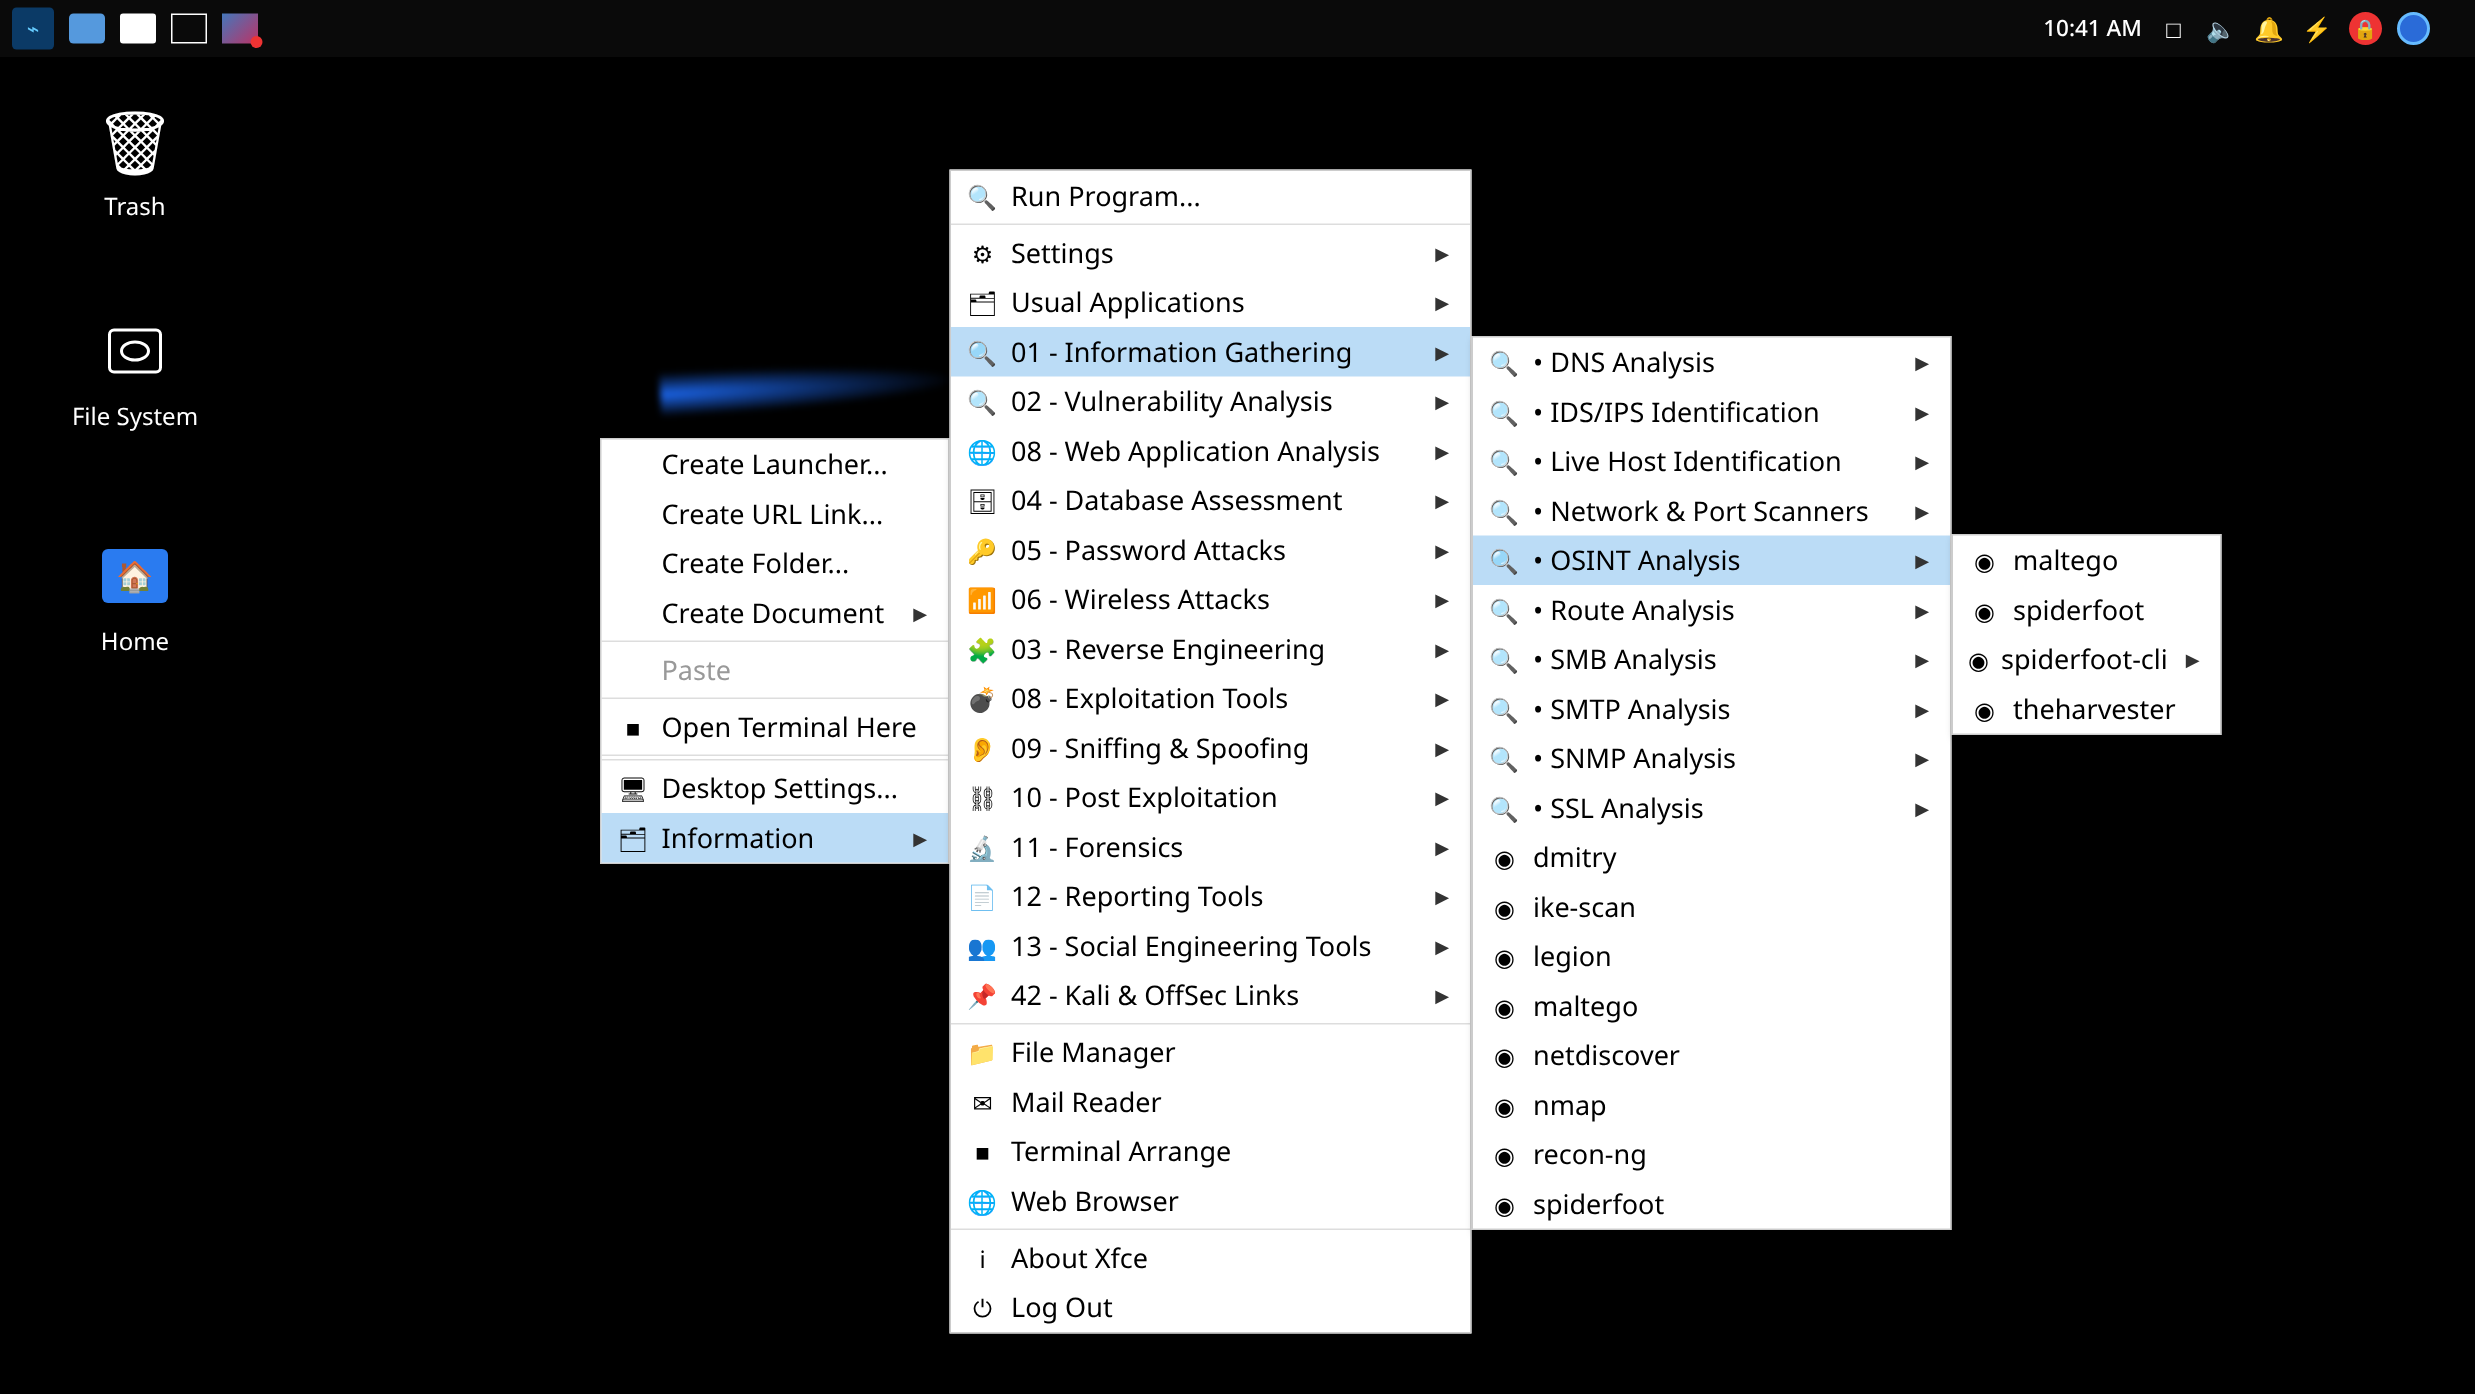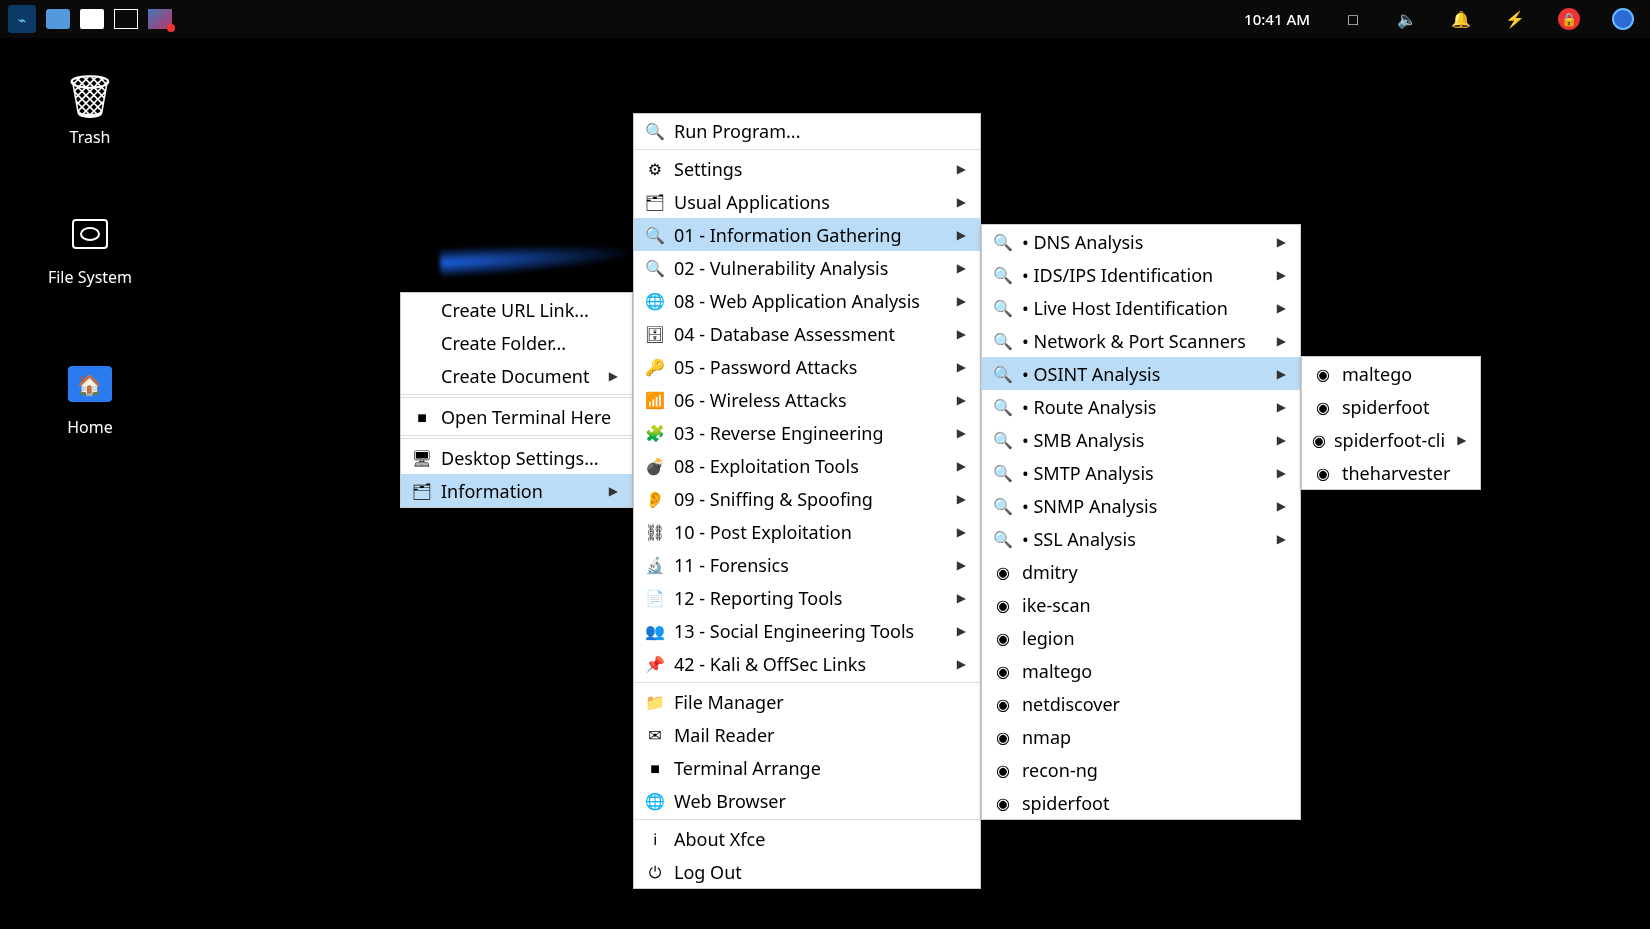--- a/index.html
+++ b/index.html
@@ -2,21 +2,21 @@
 <html><head>
 <meta charset="utf-8">
 <style>
 * { margin: 0; padding: 0; box-sizing: border-box; font-family: "Noto Sans", "Segoe UI", Arial, sans-serif; }
 body { background: #000; width: 1650px; height: 929px; overflow: hidden; position: relative; color: #000; }
 
 
 .panel { position: absolute; top: 0; left: 0; right: 0; height: 38px; background: #0a0a0a; display: flex; align-items: center; }
 .panel-left { display: flex; gap: 10px; align-items: center; padding-left: 8px; }
 .panel-icon { width: 28px; height: 28px; display: flex; align-items: center; justify-content: center; font-size: 18px; color: #fff; }
-.panel-right { margin-left: auto; display: flex; align-items: center; gap: 32px; padding-right: 16px; color: #fff; }
+.panel-right { margin-left: auto; display: flex; align-items: center; gap: 10px; padding-right: 30px; color: #fff; }
 .clock { font-size: 15px; font-weight: 500; }
 .tray-icon { width: 22px; height: 22px; display: flex; align-items: center; justify-content: center; font-size: 16px; }
 
 
 .desktop-icon { position: absolute; width: 100px; text-align: center; color: #fff; font-size: 16px; }
 .desktop-icon .glyph { width: 48px; height: 48px; margin: 0 auto 8px; display: flex; align-items: center; justify-content: center; font-size: 42px; }
 
 
 .menu { position: absolute; background: #fff; border: 1px solid #ccc; box-shadow: 2px 2px 6px rgba(0,0,0,0.4); font-size: 18px; line-height: 1; }
 .menu-item { display: flex; align-items: center; padding: 6px 14px 6px 10px; min-height: 33px; cursor: default; white-space: nowrap; position: relative; }
@@ -86,32 +86,40 @@
     <span style="display:inline-block;background:#2a7bf0;width:44px;height:36px;border-radius:4px;position:relative;">
       <span style="position:absolute;left:50%;top:50%;transform:translate(-50%,-50%);color:#fff;font-size:20px;">🏠</span>
     </span>
   </div>
   <div>Home</div>
 </div>
 
 <div id="menu1" class="menu">
     <div class="menu-item">
       <span class="mi-icon"></span>
+      <span class="mi-label">Create Launcher...</span>
+    </div>
+    <div class="menu-item">
+      <span class="mi-icon"></span>
       <span class="mi-label">Create URL Link...</span>
     </div>
     <div class="menu-item">
       <span class="mi-icon"></span>
       <span class="mi-label">Create Folder...</span>
     </div>
     <div class="menu-item">
       <span class="mi-icon"></span>
       <span class="mi-label">Create Document</span>
       <span class="arrow">▶</span>
     </div>
     <div class="menu-sep"></div>
+    <div class="menu-item disabled">
+      <span class="mi-icon"></span>
+      <span class="mi-label">Paste</span>
+    </div>
     <div class="menu-sep"></div>
     <div class="menu-item">
       <span class="mi-icon">■</span>
       <span class="mi-label">Open Terminal Here</span>
     </div>
     <div class="menu-sep"></div>
     <div class="menu-sep"></div>
     <div class="menu-item">
       <span class="mi-icon">🖥</span>
       <span class="mi-label">Desktop Settings...</span>

